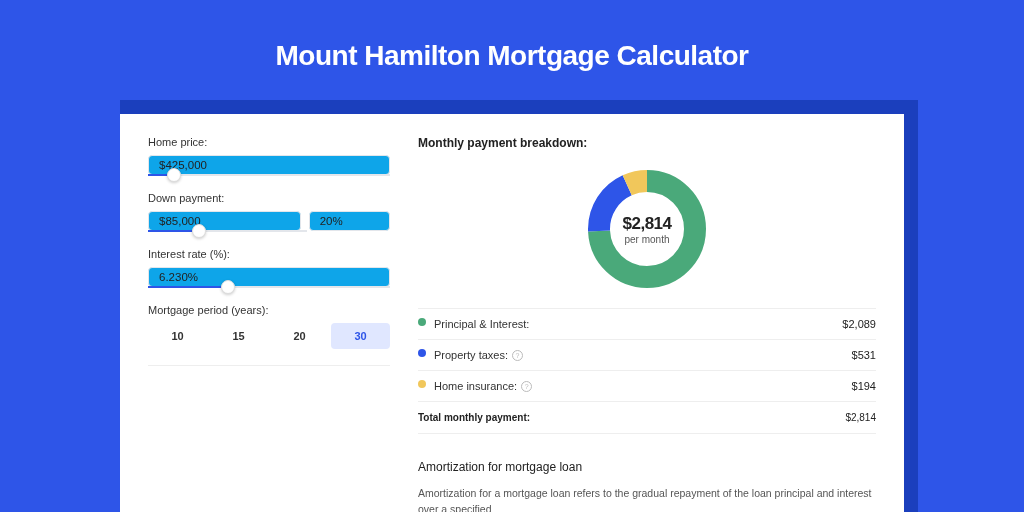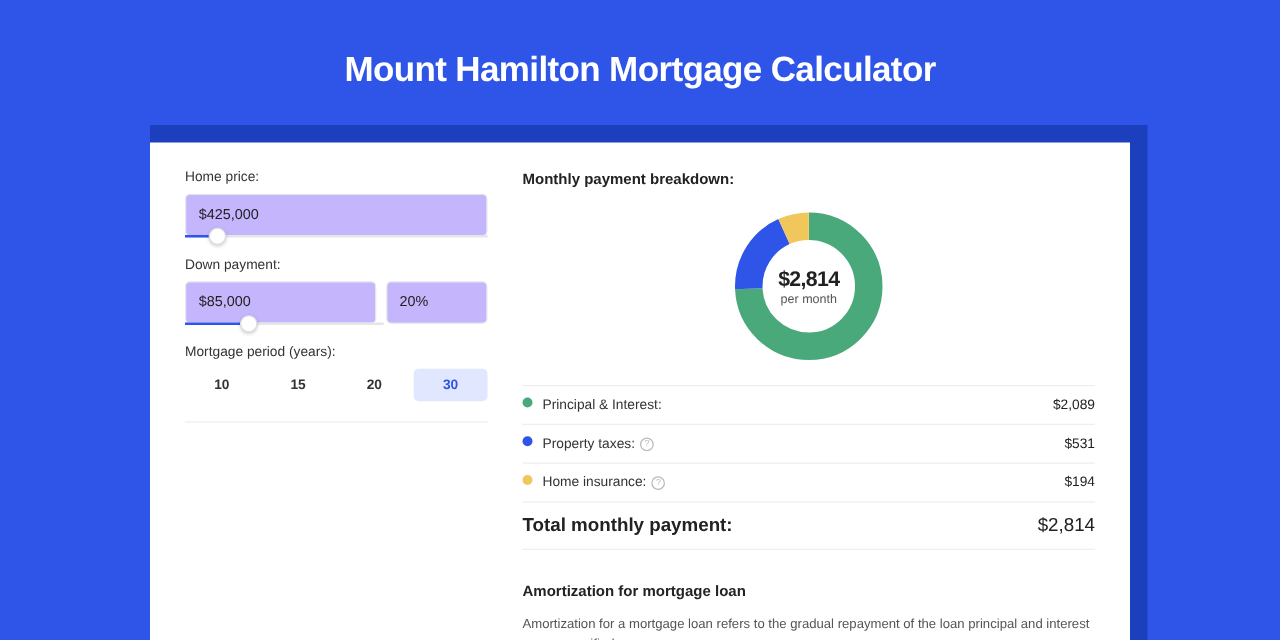--- a/index.html
+++ b/index.html
@@ -3,21 +3,21 @@
 <meta charset="utf-8">
 <style>
   * { box-sizing: border-box; margin: 0; padding: 0; font-family: -apple-system, BlinkMacSystemFont, "Segoe UI", Arial, sans-serif; }
   body { background: #2e55e8; width: 1024px; height: 512px; overflow: hidden; }
   .page-title { font-size: 28px; font-weight: 700; color: #fff; text-align: center; padding: 40px 0 28px; letter-spacing: -0.5px; }
   .panel-shadow { background: #1b3fbd; margin: 0 106px 0 120px; padding-top: 14px; padding-right: 14px; }
   .panel { background: #fff; padding: 22px 28px 0 28px; display: flex; gap: 28px; height: 400px; }
   .left { width: 242px; flex-shrink: 0; }
   .right { flex: 1; }
   .form-label { font-size: 11px; color: #333; margin-bottom: 7px; display: block; }
-  .text-input { width: 100%; border: 1px solid #e3e6eb; border-radius: 4px; height: 34px; padding: 0 10px; font-size: 11.5px; color: #222; background: #c4b5fd; }
+  .text-input { width: 100%; border: 1px solid #e3e6eb; border-radius: 4px; height: 20px; padding: 0 10px; font-size: 11.5px; color: #222; background: #0ea5e9; }
   .field-group { margin-bottom: 16px; }
   .slider-track { position: relative; height: 2px; background: #e3e6eb; margin-top: -1px; }
   .slider-fill { position: absolute; left: 0; top: 0; height: 2px; background: #2e55e8; }
   .slider-thumb { position: absolute; top: -6px; width: 14px; height: 14px; background: #fff; border: 1px solid #ddd; border-radius: 50%; box-shadow: 0 1px 3px rgba(0,0,0,0.2); cursor: grab; }
   .down-row { display: flex; gap: 8px; }
   .down-row .text-input:first-child { flex: 2.2; }
   .down-row .text-input:last-child { flex: 1; }
   .period-row { display: flex; gap: 2px; margin-top: 6px; }
   .period-btn { flex: 1; height: 26px; border: none; background: transparent; font-size: 11px; font-weight: 700; color: #333; cursor: pointer; border-radius: 4px; }
   .period-btn.active { background: #e0e7ff; color: #2e55e8; }
@@ -33,23 +33,23 @@
   .donut-value { font-size: 17px; font-weight: 800; color: #222; letter-spacing: -0.5px; }
   .donut-sub { font-size: 10px; color: #555; }
   .legend-row { display: flex; align-items: flex-start; padding: 9px 0; font-size: 11px; color: #333; }
   .legend-dot { width: 8px; height: 8px; border-radius: 50%; margin-right: 8px; flex-shrink: 0; }
   .legend-dot.green { background: #4aa97a; }
   .legend-dot.blue { background: #2e55e8; }
   .legend-dot.yellow { background: #f1c75b; }
   .legend-label { flex: 1; display: flex; align-items: center; gap: 4px; }
   .legend-value { font-weight: 400; color: #222; }
   .info-icon { width: 11px; height: 11px; border: 1px solid #bbb; border-radius: 50%; display: inline-flex; align-items: center; justify-content: center; font-size: 7px; color: #bbb; cursor: help; }
-  .total-row { display: flex; align-items: center; padding: 10px 0; font-size: 15px; font-weight: 700; color: #222; border-top: 1px solid #eee; border-bottom: 1px solid #eee; }
+  .total-row { display: flex; align-items: center; padding: 10px 0; font-size: 10px; font-weight: 700; color: #222; border-top: 1px solid #eee; border-bottom: 1px solid #eee; }
   .total-row .legend-label { flex: 1; }
-  .amort-title { font-size: 12px; font-weight: 700; color: #222; margin-top: 26px; margin-bottom: 12px; }
+  .amort-title { font-size: 12px; font-weight: 400; color: #222; margin-top: 26px; margin-bottom: 12px; }
   .amort-body { font-size: 10.5px; color: #555; line-height: 1.5; }
   .divider { border-top: 1px solid #eee; }
   .down-slider-wrap { width: 65.5%; }
 </style>
 </head>
 <body>
 
 <h1 class="page-title">Mount Hamilton Mortgage Calculator</h1>
 
 <div class="panel-shadow">
@@ -74,20 +74,28 @@
         <input class="text-input" value="20%" style="">
       </div>
       <div class="down-slider-wrap">
         <div class="slider-track">
           <div class="slider-fill" style="width:28%"></div>
           <div class="slider-thumb" style="left:28%"></div>
         </div>
       </div>
     </div>
 
+    <div class="field-group">
+      <label class="form-label">Interest rate (%):</label>
+      <input class="text-input" value="6.230%" style="">
+      <div class="slider-track">
+        <div class="slider-fill" style="width:30%"></div>
+        <div class="slider-thumb" style="left:30%"></div>
+      </div>
+    </div>
 
     <div class="field-group">
       <label class="form-label">Mortgage period (years):</label>
       <div class="period-row">
         <button class="period-btn">10</button>
         <button class="period-btn">15</button>
         <button class="period-btn">20</button>
         <button class="period-btn active">30</button>
       </div>
     </div>

